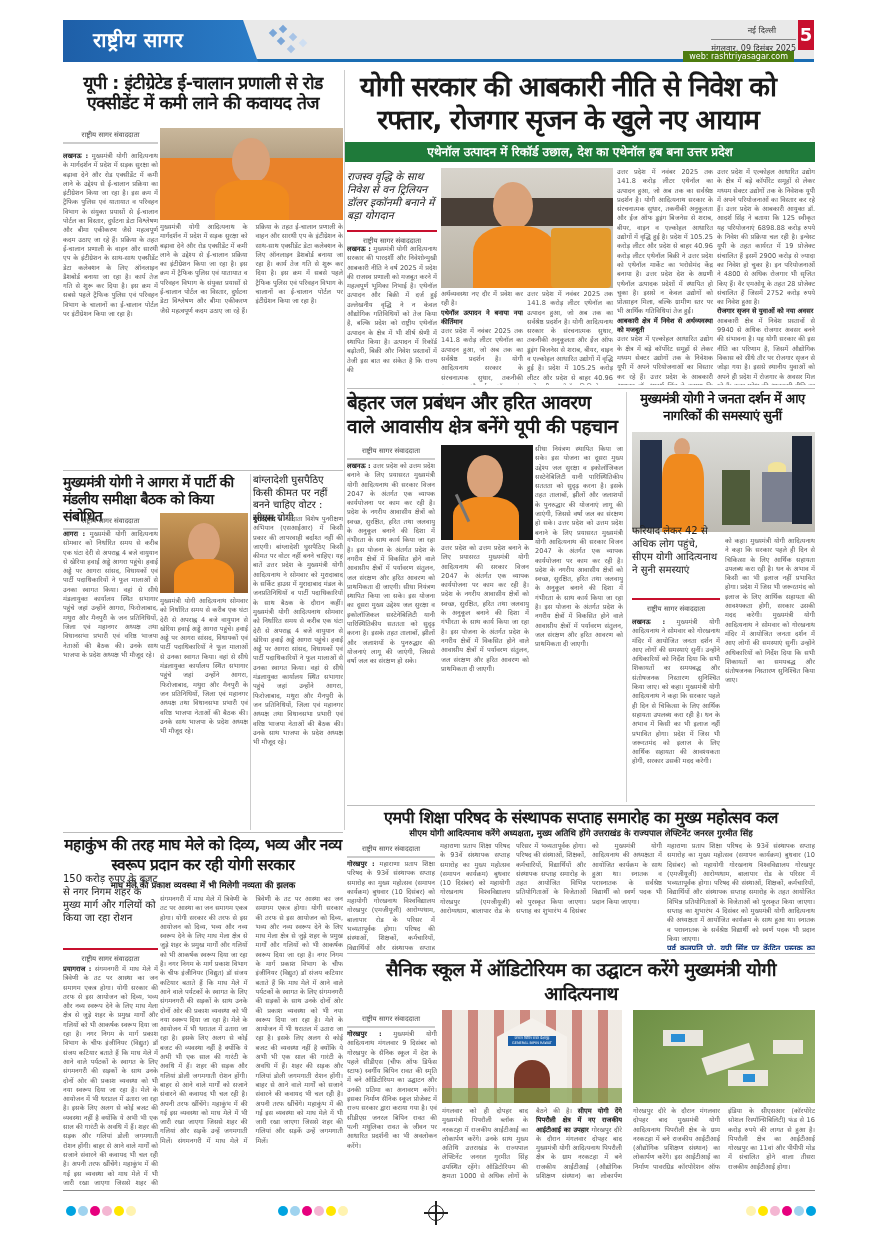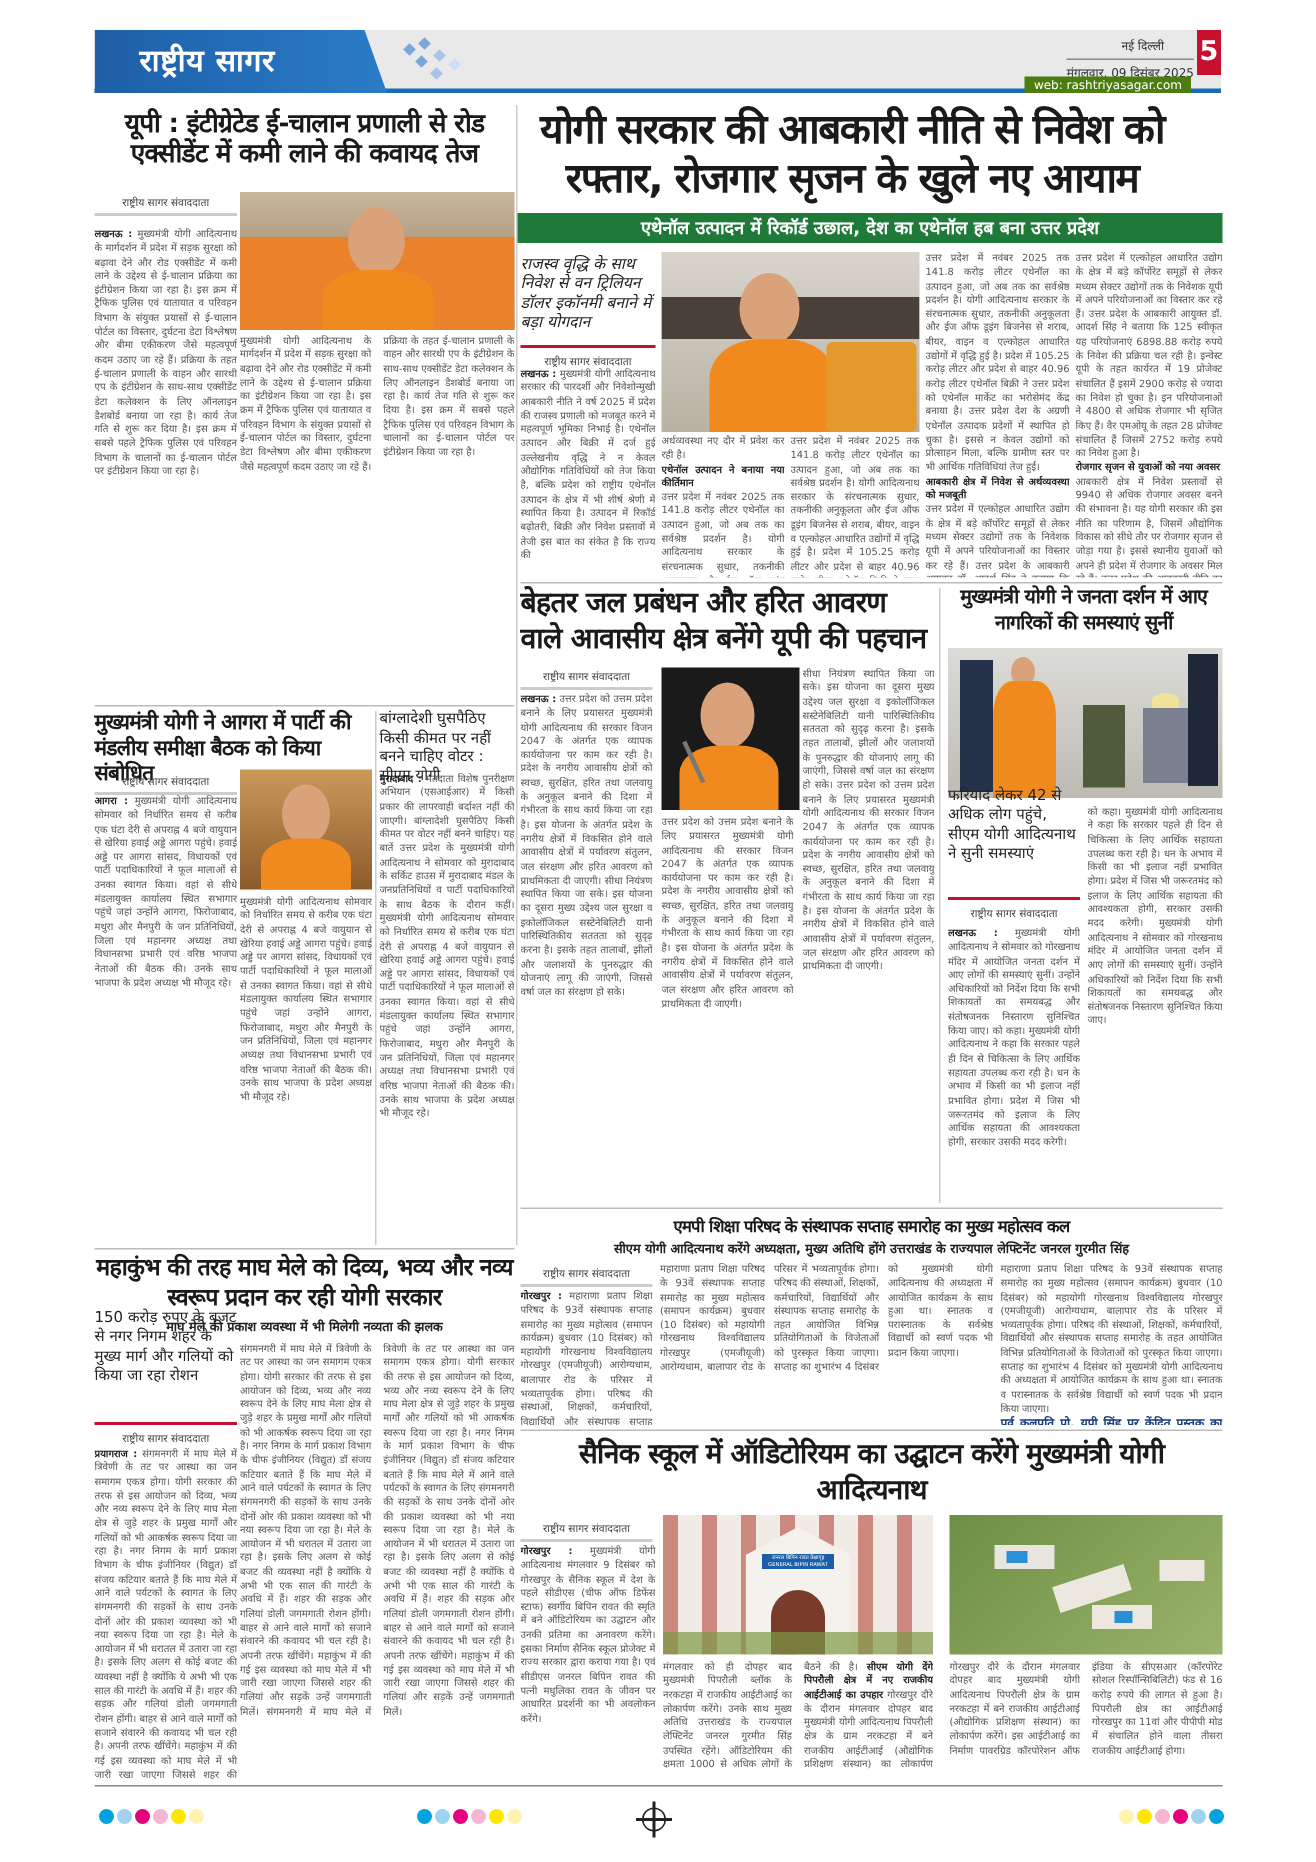--- a/index.html
+++ b/index.html
@@ -168,21 +168,21 @@
   <b>लखनऊ :</b>
   <span>मुख्यमंत्री योगी आदित्यनाथ ने सोमवार को गोरखनाथ मंदिर में आयोजित जनता दर्शन में आए लोगों की समस्याएं सुनीं। उन्होंने अधिकारियों को निर्देश दिया कि सभी शिकायतों का समयबद्ध और संतोषजनक निस्तारण सुनिश्चित किया जाए।</span>
   <span>को कहा। मुख्यमंत्री योगी आदित्यनाथ ने कहा कि सरकार पहले ही दिन से चिकित्सा के लिए आर्थिक सहायता उपलब्ध करा रही है। धन के अभाव में किसी का भी इलाज नहीं प्रभावित होगा। प्रदेश में जिस भी जरूरतमंद को इलाज के लिए आर्थिक सहायता की आवश्यकता होगी, सरकार उसकी मदद करेगी।</span>
 </div>
 <div class="body-text" style="left:725px;top:537px;width:90px;height:265px;">
   <span>को कहा। मुख्यमंत्री योगी आदित्यनाथ ने कहा कि सरकार पहले ही दिन से चिकित्सा के लिए आर्थिक सहायता उपलब्ध करा रही है। धन के अभाव में किसी का भी इलाज नहीं प्रभावित होगा। प्रदेश में जिस भी जरूरतमंद को इलाज के लिए आर्थिक सहायता की आवश्यकता होगी, सरकार उसकी मदद करेगी।</span>
   <span>मुख्यमंत्री योगी आदित्यनाथ ने सोमवार को गोरखनाथ मंदिर में आयोजित जनता दर्शन में आए लोगों की समस्याएं सुनीं। उन्होंने अधिकारियों को निर्देश दिया कि सभी शिकायतों का समयबद्ध और संतोषजनक निस्तारण सुनिश्चित किया जाए।</span>
 </div>
 <div class="rule" style="left:347px;top:805px;width:468px;"></div>
 
-<div class="hl" style="left:347px;top:808px;width:468px;font-size:11px;line-height:20px;text-align:center;">एमपी शिक्षा परिषद के संस्थापक सप्ताह समारोह का मुख्य महोत्सव कल</div>
+<div class="hl" style="left:347px;top:808px;width:468px;font-size:16px;line-height:20px;text-align:center;">एमपी शिक्षा परिषद के संस्थापक सप्ताह समारोह का मुख्य महोत्सव कल</div>
 <div class="sub-hl" style="left:347px;top:828px;width:468px;font-size:8.5px;font-weight:bold;text-align:center;">सीएम योगी आदित्यनाथ करेंगे अध्यक्षता, मुख्य अतिथि होंगे उत्तराखंड के राज्यपाल लेफ्टिनेंट जनरल गुरमीत सिंह</div>
 <div class="byline" style="left:347px;top:844px;width:88px;">राष्ट्रीय सागर संवाददाता</div>
 <div class="body-text" style="left:347px;top:860px;width:88px;height:90px;">
   <b>गोरखपुर :</b>
   <span>महाराणा प्रताप शिक्षा परिषद के 93वें संस्थापक सप्ताह समारोह का मुख्य महोत्सव (समापन कार्यक्रम) बुधवार (10 दिसंबर) को महायोगी गोरखनाथ विश्वविद्यालय गोरखपुर (एमजीयूजी) आरोग्यधाम, बालापार रोड के परिसर में भव्यतापूर्वक होगा। परिषद की संस्थाओं, शिक्षकों, कर्मचारियों, विद्यार्थियों और संस्थापक सप्ताह समारोह के तहत आयोजित विभिन्न प्रतियोगिताओं के विजेताओं को पुरस्कृत किया जाएगा। सप्ताह का शुभारंभ 4 दिसंबर को मुख्यमंत्री योगी आदित्यनाथ की अध्यक्षता में आयोजित कार्यक्रम के साथ हुआ था। स्नातक व परास्नातक के सर्वश्रेष्ठ विद्यार्थी को स्वर्ण पदक भी प्रदान किया जाएगा।</span>
 </div>
 <div class="body-text" style="left:440px;top:842px;width:222px;height:108px;column-count:3;column-gap:6px;">
   <span>महाराणा प्रताप शिक्षा परिषद के 93वें संस्थापक सप्ताह समारोह का मुख्य महोत्सव (समापन कार्यक्रम) बुधवार (10 दिसंबर) को महायोगी गोरखनाथ विश्वविद्यालय गोरखपुर (एमजीयूजी) आरोग्यधाम, बालापार रोड के परिसर में भव्यतापूर्वक होगा। परिषद की संस्थाओं, शिक्षकों, कर्मचारियों, विद्यार्थियों और संस्थापक सप्ताह समारोह के तहत आयोजित विभिन्न प्रतियोगिताओं के विजेताओं को पुरस्कृत किया जाएगा। सप्ताह का शुभारंभ 4 दिसंबर को मुख्यमंत्री योगी आदित्यनाथ की अध्यक्षता में आयोजित कार्यक्रम के साथ हुआ था। स्नातक व परास्नातक के सर्वश्रेष्ठ विद्यार्थी को स्वर्ण पदक भी प्रदान किया जाएगा।</span>
 </div>
 <div class="body-text" style="left:667px;top:842px;width:148px;height:108px;">

